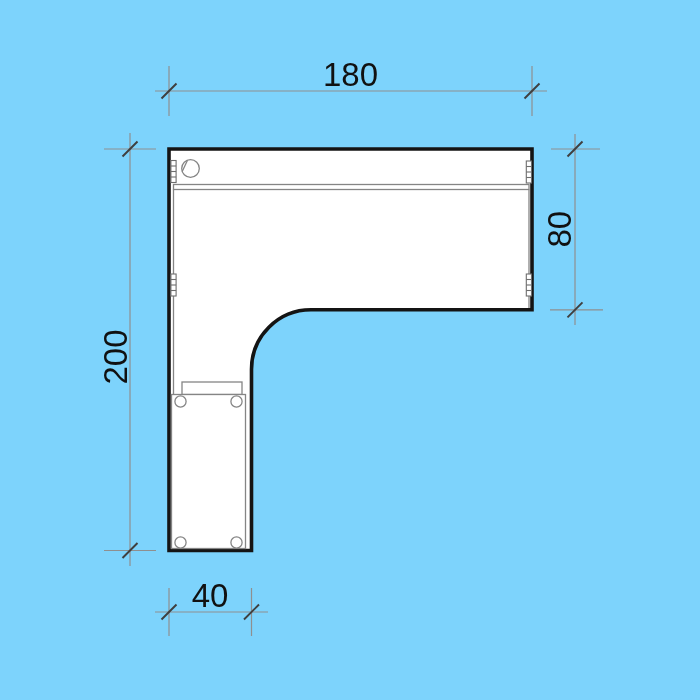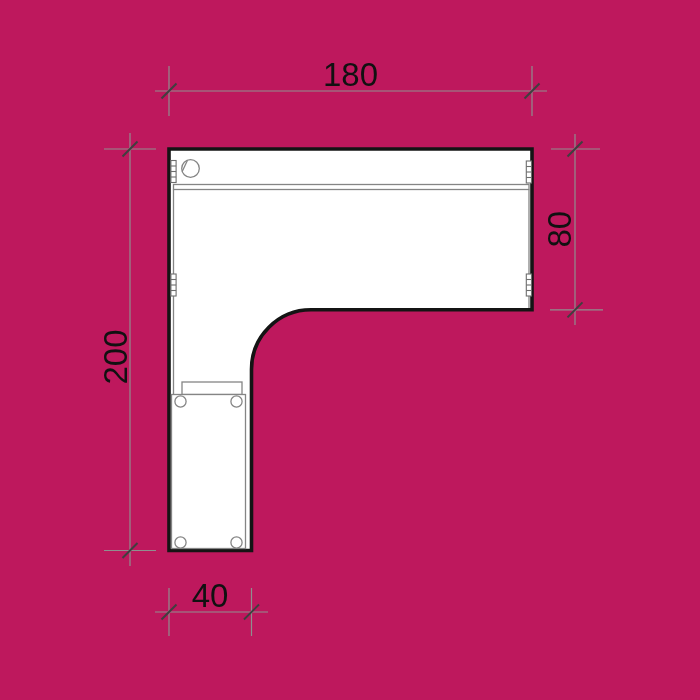--- a/index.html
+++ b/index.html
@@ -8,21 +8,21 @@
     width: 700px;
     height: 700px;
     background: #ffffff;
     overflow: hidden;
     font-family: "Liberation Sans", sans-serif;
   }
   .canvas {
     position: relative;
     width: 700px;
     height: 700px;
-    background: #be185d;
+    background: #7dd3fc;
   }
   svg { display: block; }
 
   
   .outline {
     fill: #ffffff;
     stroke: #141414;
     stroke-width: 3.6;
     stroke-linejoin: miter;
   }

